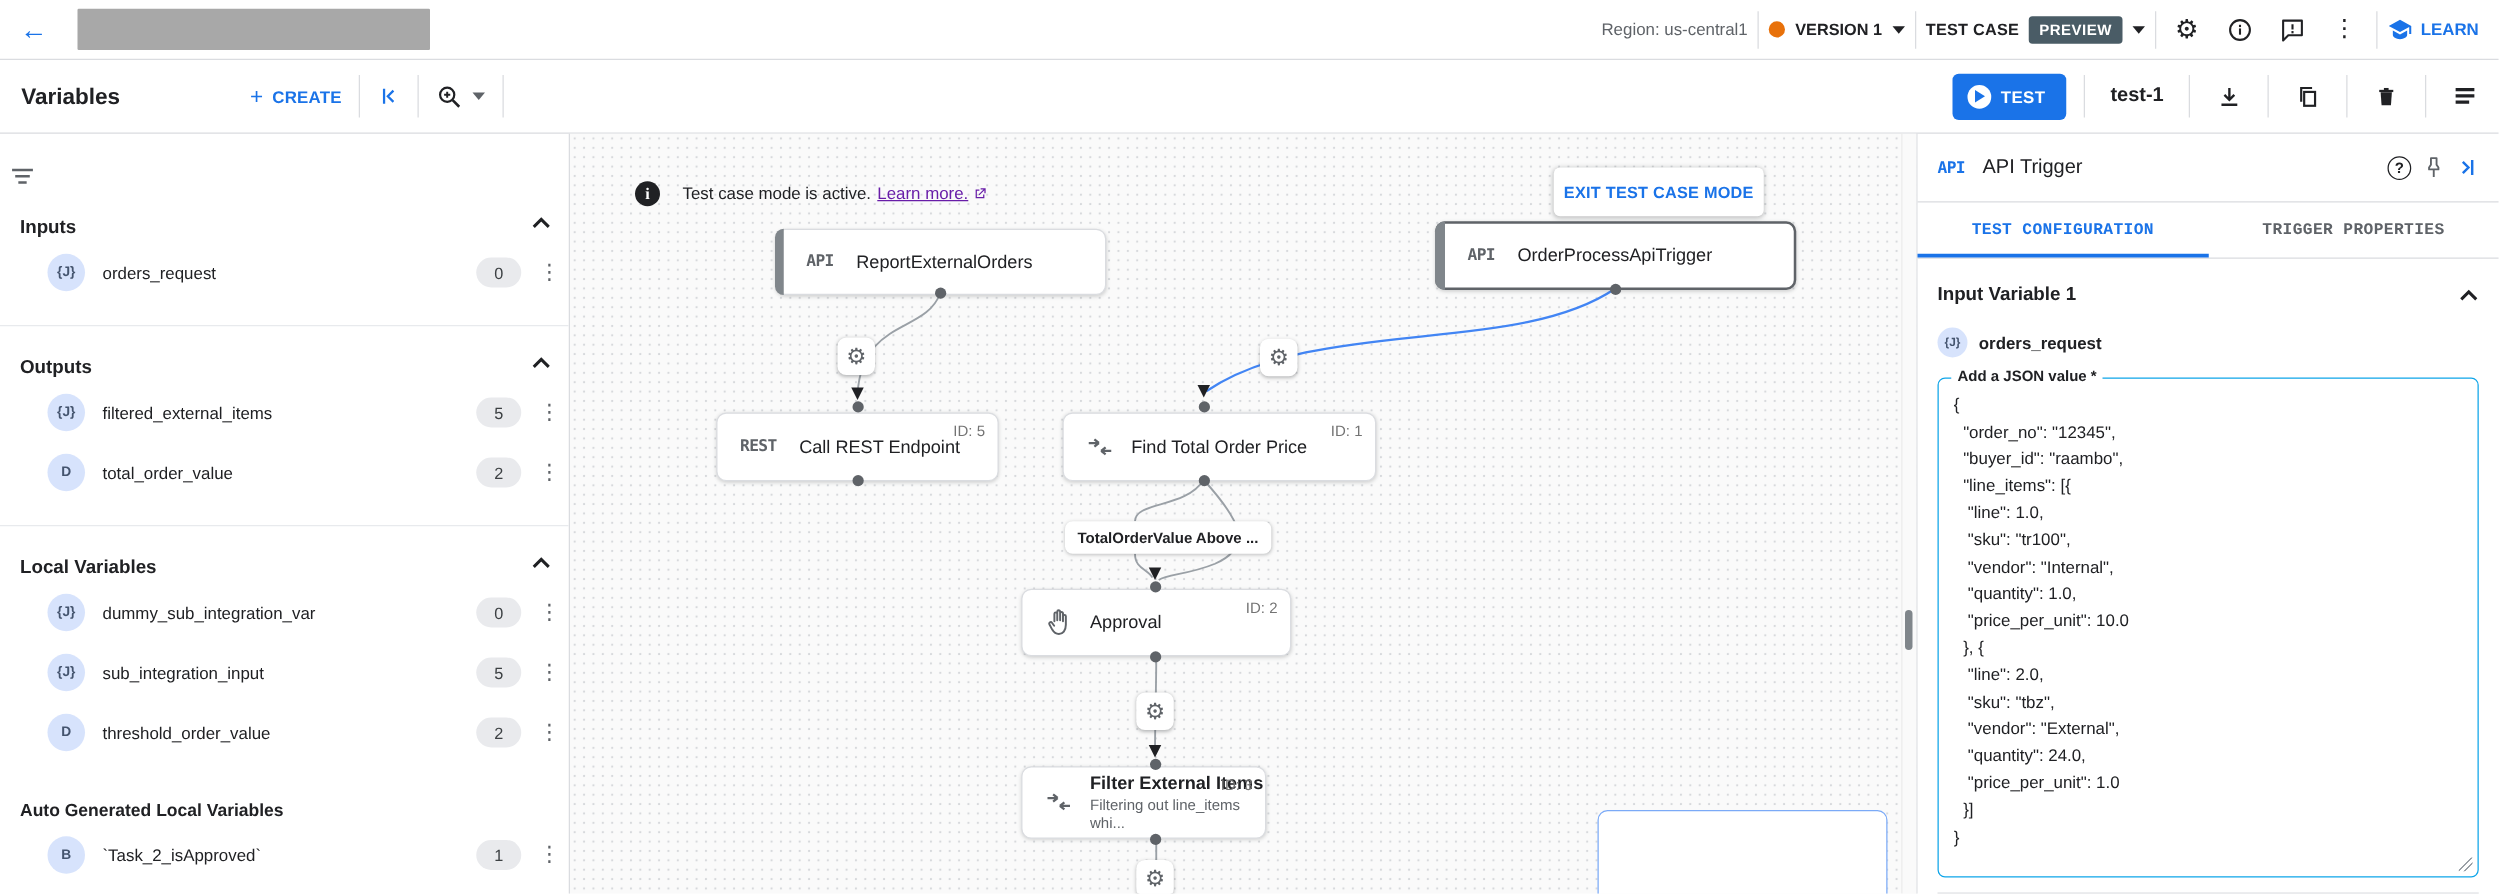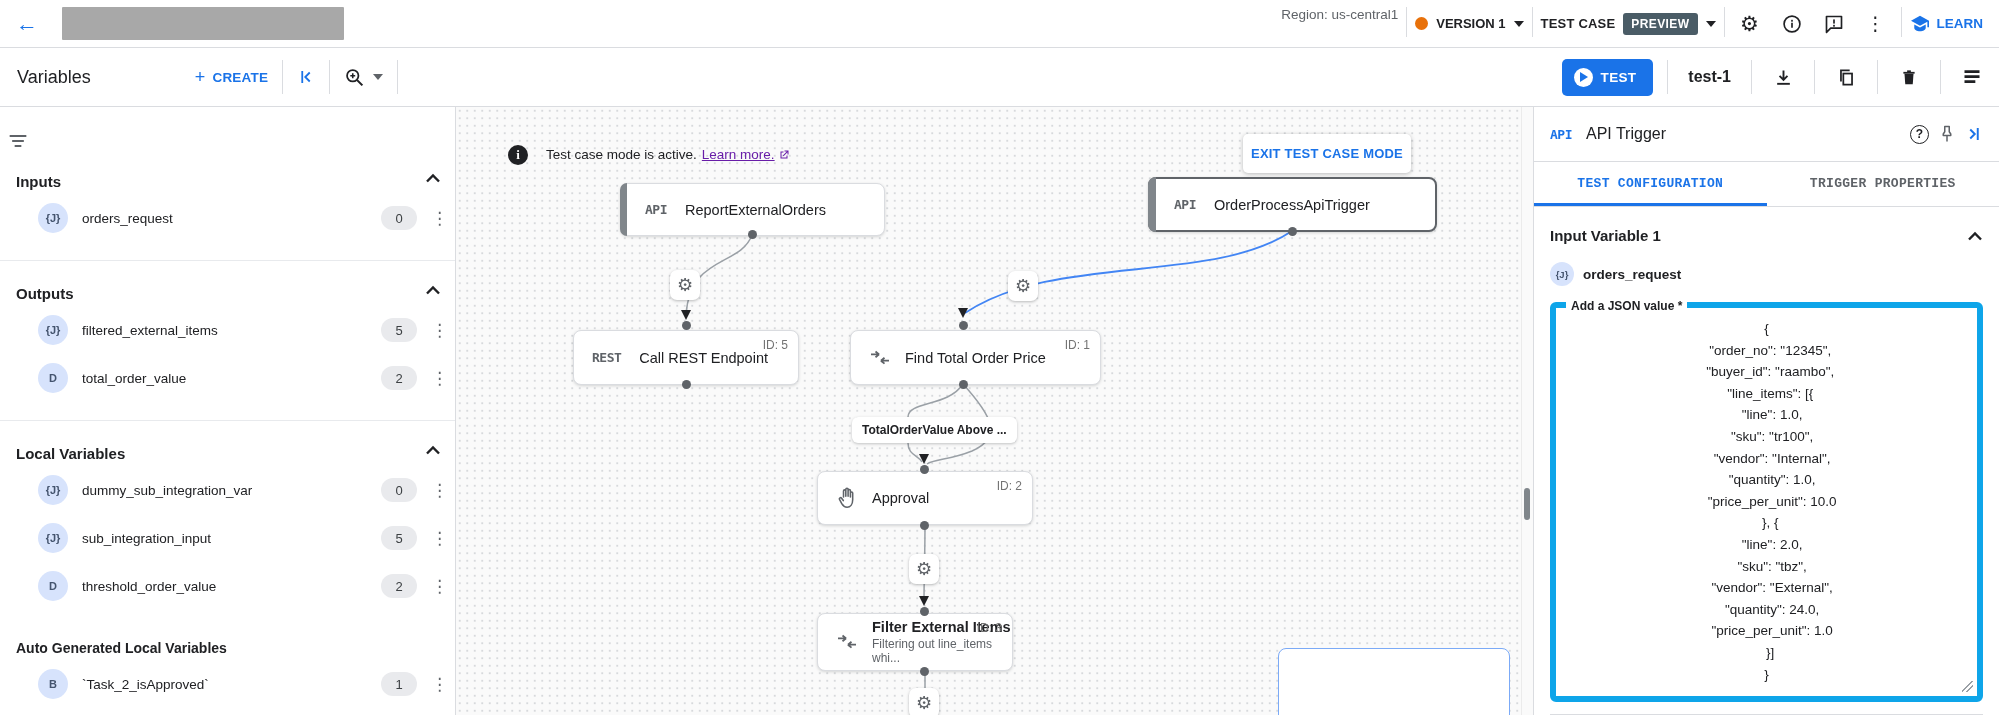--- a/index.html
+++ b/index.html
@@ -3,38 +3,38 @@
 <meta charset="utf-8">
 <style>
   * { box-sizing: border-box; margin: 0; padding: 0; }
   html,body { width:1999px; height:715px; overflow:hidden; }
   body { font-family:"Liberation Sans","DejaVu Sans",sans-serif; color:#202124; background:#fff; font-size:13px; }
 
   
   .topbar { height:48px; display:flex; align-items:center; border-bottom:1px solid #dadce0; padding:0 16px; }
   .back-arrow { color:#1a73e8; font-size:22px; cursor:pointer; margin-right:24px; line-height:1; }
   .redacted { width:282px; height:33px; background:#a8a8a8; border-radius:1px; }
-  .topbar-right { margin-left:auto; display:flex; gap:8px; }
+  .topbar-right { margin-left:auto; display:flex; align-items:center; gap:8px; }
   .region { color:#5f6368; font-size:13.5px; }
   .vdiv { width:1px; height:30px; background:#dadce0; }
   .version { display:flex; align-items:center; gap:8px; font-weight:700; font-size:13px; cursor:pointer; }
   .dot-orange { width:13px; height:13px; border-radius:50%; background:#e8710a; }
   .caret { width:0; height:0; border-left:5px solid transparent; border-right:5px solid transparent; border-top:6px solid #5f6368; display:inline-block; }
   .caret-dark { border-top-color:#202124; }
   .testcase { display:flex; align-items:center; gap:8px; cursor:pointer; }
   .testcase-label { font-weight:700; font-size:13px; letter-spacing:.2px; }
   .preview-badge { background:#4a5c66; color:#fff; font-size:12px; font-weight:700; padding:4px 8px; border-radius:3px; letter-spacing:.4px; }
   .icon-btn { width:34px; height:34px; display:flex; align-items:center; justify-content:center; cursor:pointer; color:#202124; }
   .gear-glyph { font-size:21px; line-height:1; }
   .kebab { font-size:19px; color:#202124; letter-spacing:0; }
   .learn { display:flex; align-items:center; gap:7px; color:#1a73e8; font-weight:700; font-size:13.5px; cursor:pointer; }
 
   
   .toolbar { height:59px; display:flex; align-items:center; border-bottom:1px solid #dadce0; position:relative; }
-  .page-title { font-size:18px; font-weight:400; color:#202124; margin-left:17px; }
+  .page-title { font-size:18px; font-weight:700; color:#202124; margin-left:17px; }
   .create-btn { display:flex; align-items:center; gap:7px; color:#1a73e8; font-weight:700; font-size:13.5px; margin-left:104px; cursor:pointer; letter-spacing:.2px; }
   .plus { font-size:18px; font-weight:400; line-height:1; }
   .tb-div { width:1px; height:34px; background:#dadce0; margin:0 14px; }
   .collapse-left, .zoom-ctl { display:flex; align-items:center; cursor:pointer; }
   .toolbar-right { margin-left:auto; display:flex; align-items:center; }
   .test-btn { background:#1a73e8; color:#fff; border:none; border-radius:5px; height:37px; padding:0 17px 0 12px; display:flex; align-items:center; gap:8px; font-size:13.5px; font-weight:700; cursor:pointer; letter-spacing:.3px; }
   .play-circ { width:19px; height:19px; background:#fff; border-radius:50%; display:flex; align-items:center; justify-content:center; }
   .play-tri { width:0; height:0; border-top:5px solid transparent; border-bottom:5px solid transparent; border-left:8px solid #1a73e8; margin-left:2px; }
   .test-name { font-weight:700; font-size:16px; padding:0 6px; }
 
@@ -86,27 +86,27 @@
   
   .rpanel { width:466px; border-left:1px solid #dadce0; background:#fff; display:flex; flex-direction:column; }
   .rp-header { height:57px; display:flex; align-items:center; padding:0 16px; border-bottom:1px solid #dadce0; }
   .rp-badge { font-family:"DejaVu Sans Mono","Liberation Mono",monospace; font-weight:700; font-size:13px; color:#1a73e8; margin-right:14px; letter-spacing:-0.5px; }
   .rp-title { font-size:16px; color:#202124; }
   .rp-icons { margin-left:auto; display:flex; align-items:center; gap:9px; }
   .help-circ { width:19px; height:19px; border:1.8px solid #202124; border-radius:50%; font-size:12px; font-weight:700; display:flex; align-items:center; justify-content:center; color:#202124; cursor:pointer; }
   .rp-tabs { display:flex; border-bottom:1px solid #dadce0;font-family:Liberation Mono, monospace; }
   .rp-tab { flex:1; text-align:center; padding:14px 0 12px; font-size:13px; font-weight:700; letter-spacing:.3px; color:#5f6368; cursor:pointer; border-bottom:3px solid transparent; }
   .rp-tab.active { color:#1a73e8; border-bottom-color:#1a73e8; }
-  .rp-content { padding:20px 16px 0;text-align:center; }
+  .rp-content { padding:20px 16px 0; }
   .rp-sec-head { display:flex; align-items:center; }
   .rp-sec-title { font-size:15px; font-weight:700; }
   .rp-var-row { display:flex; align-items:center; gap:9px; margin-top:18px; }
   .type-chip.sm { width:24px; height:24px; font-size:9.5px; margin:0; }
   .rp-var-name { font-size:13.5px; font-weight:700; }
-  .json-field { position:relative; margin-top:16px; border:6px solid #0ea5e9; border-radius:6px; padding:10px 12px 14px; height:400px; }
+  .json-field { position:relative; margin-top:16px; border:1px solid #0ea5e9; border-radius:6px; padding:10px 12px 14px; height:400px; }
   .json-label { position:absolute; top:-9px; left:10px; background:#fff; padding:0 5px; font-size:12px; font-weight:700; color:#202124; }
   .json-pre { font-family:"Liberation Sans","DejaVu Sans",sans-serif; font-size:13.5px; line-height:21.6px; white-space:pre; color:#202124; overflow:hidden; height:100%; }
   .resize-handle { position:absolute; right:4px; bottom:4px; width:11px; height:11px; cursor:nwse-resize;
     background:linear-gradient(135deg, transparent 0 45%, #9aa0a6 45% 52%, transparent 52% 68%, #9aa0a6 68% 75%, transparent 75%); }
   .rp-bottom-div { border-top:1px solid #dadce0; margin-top:12px; }
 
   .chev-up { display:inline-flex; }
   svg { display:block; }
 </style>
 </head>

